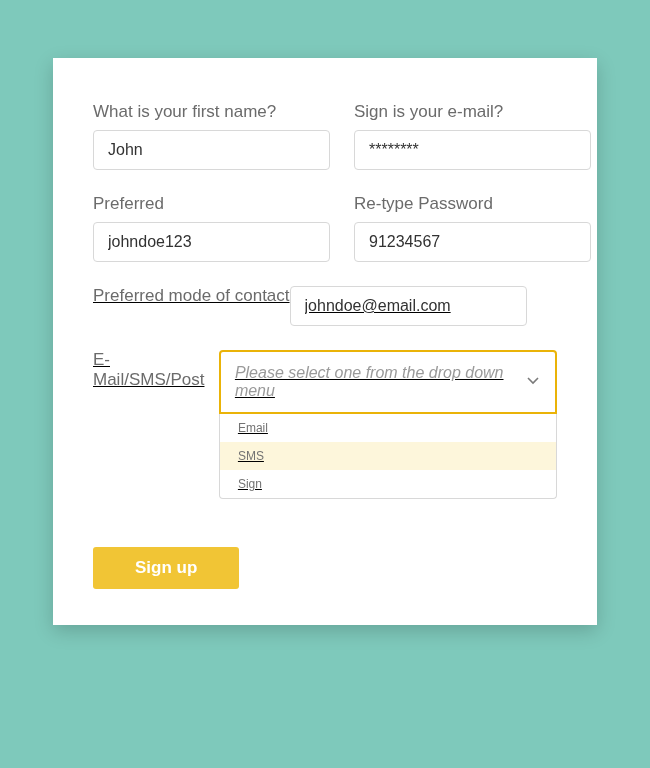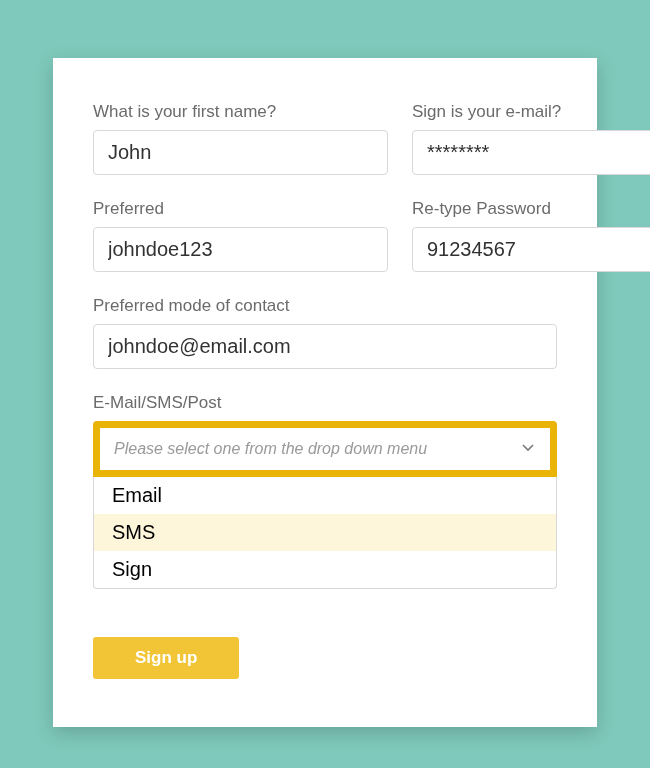--- a/index.html
+++ b/index.html
@@ -9,45 +9,45 @@
       width: 650px;
       height: 768px;
       display: flex;
       justify-content: center;
       align-items: flex-start;
       padding-top: 58px;
     }
     .card {
       background: #fff;
       width: 544px;
-      padding: 44px 40px 48px 40px;
+      padding: 44px 40px 36px 40px;
       box-shadow: 0 6px 18px rgba(0,0,0,0.18);
     }
     .row { display: flex; gap: 24px; margin-bottom: 24px; }
     .col { flex: 1; display: flex; flex-direction: column; }
-    .full { width: 100%; display: flex; flex-direction: column; margin-bottom: 24px; }
+    .full { width: 100%; display: flex; flex-direction: row; margin-bottom: 24px; text-decoration: underline; }
     label {
       color: #6b6b6b;
       font-size: 17px;
       margin-bottom: 8px;
       font-weight: 400;
     }
     .input {
       border: 1px solid #d8d8d8;
       border-radius: 4px;
       padding: 10px 14px;
-      font-size: 20px;
+      font-size: 16px;
       color: #323232;
       font-family: inherit;
       outline: none;
       background: #fff;
     }
     .select-wrap { position: relative; margin-bottom: 48px; }
     .select-head {
-      border: 7px solid #eab308;
+      border: 2px solid #eab308;
       border-radius: 4px 4px 0 0;
       padding: 12px 14px;
       font-size: 16px;
       color: #9a9a9a;
       font-style: italic;
       background: #fff;
       position: relative;
     }
     .chevron {
       position: absolute;
@@ -56,22 +56,22 @@
       transform: translateY(-50%);
       color: #7a7a7a;
     }
     .options {
       border: 1px solid #d8d8d8;
       border-top: none;
       border-radius: 0 0 4px 4px;
     }
     .option {
       padding: 7px 18px;
-      font-size: 20px;
-      color: #000000;
+      font-size: 12px;
+      color: #737373;
       cursor: pointer;
     }
     .option.highlight { background: #fdf6db; }
     .signup-btn {
       background: #f1c535;
       color: #fff;
       border: none;
       border-radius: 3px;
       padding: 11px 42px;
       font-size: 17px;

